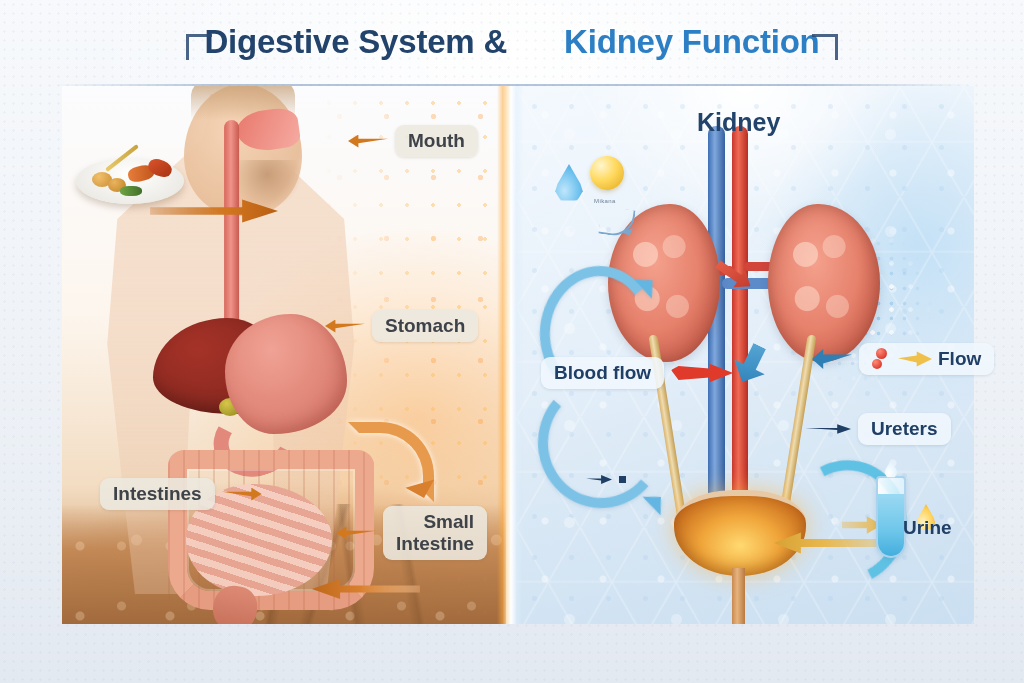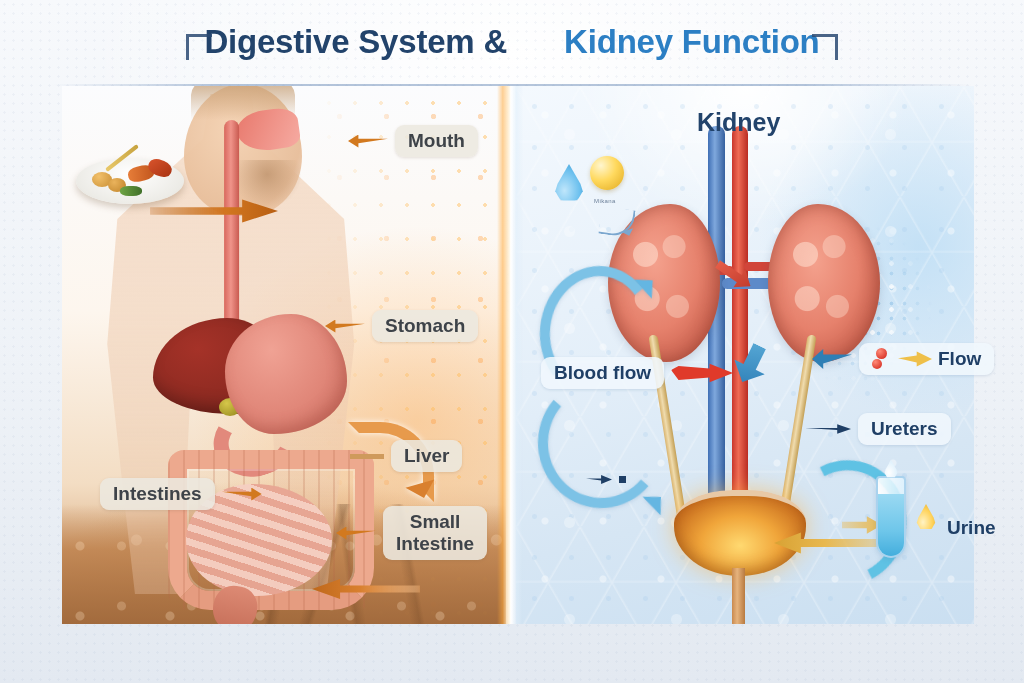--- a/index.html
+++ b/index.html
@@ -582,33 +582,29 @@
     <span class="arrow-left-orange"></span>
     <span class="pill pill-warm">Mouth</span>
   </div>
 
 
   <div class="label" style="left:325px; top:310px;">
     <span class="arrow-left-orange"></span>
     <span class="pill pill-warm">Stomach</span>
   </div>
 
-  <div class="label" style="left:350px; top:440px;">
-    <span class="arrow-left-orange" style="width:34px;height:5px;background:#cf9a5c;clip-path:none;"></span>
-    <span class="pill pill-warm">Liver</span>
-  </div>
 
   <div class="label" style="left:100px; top:478px;">
     <span class="pill pill-warm">Intestines</span>
     <span class="arrow-right-orange"></span>
   </div>
 
   <div class="label" style="left:336px; top:506px;">
     <span class="arrow-left-orange"></span>
-    <span class="pill pill-warm" style="text-align:center;">Small
+    <span class="pill pill-warm" style="text-align:right;">Small
 Intestine</span>
   </div>
 
   <div class="label" style="left:697px; top:108px;">
     <span style="font-size:25px;font-weight:bold;color:#22436b;">Kidney</span>
   </div>
 
   <div class="label" style="left:541px; top:357px;">
     <span class="pill pill-cool">Blood flow</span>
     <span class="arrow-red-right"></span>
@@ -627,17 +623,17 @@
     <span class="arrow-thin-line"></span>
     <span class="pill pill-cool bold">Ureters</span>
   </div>
 
   <div class="label" style="left:586px; top:474px;">
     <span class="arrow-thin-short"></span>
     <span class="label-endpoint"></span>
   </div>
 
   <div class="label" style="left:903px; top:517px;">
-    <span class="pill pill-cool" style="background:transparent;box-shadow:none;padding:0;margin-left:44px;">Urine</span>
+    <span class="pill pill-cool" style="background:transparent;box-shadow:none;padding:0;">Urine</span>
   </div>
 
 
 </div>
 
 </body></html>

